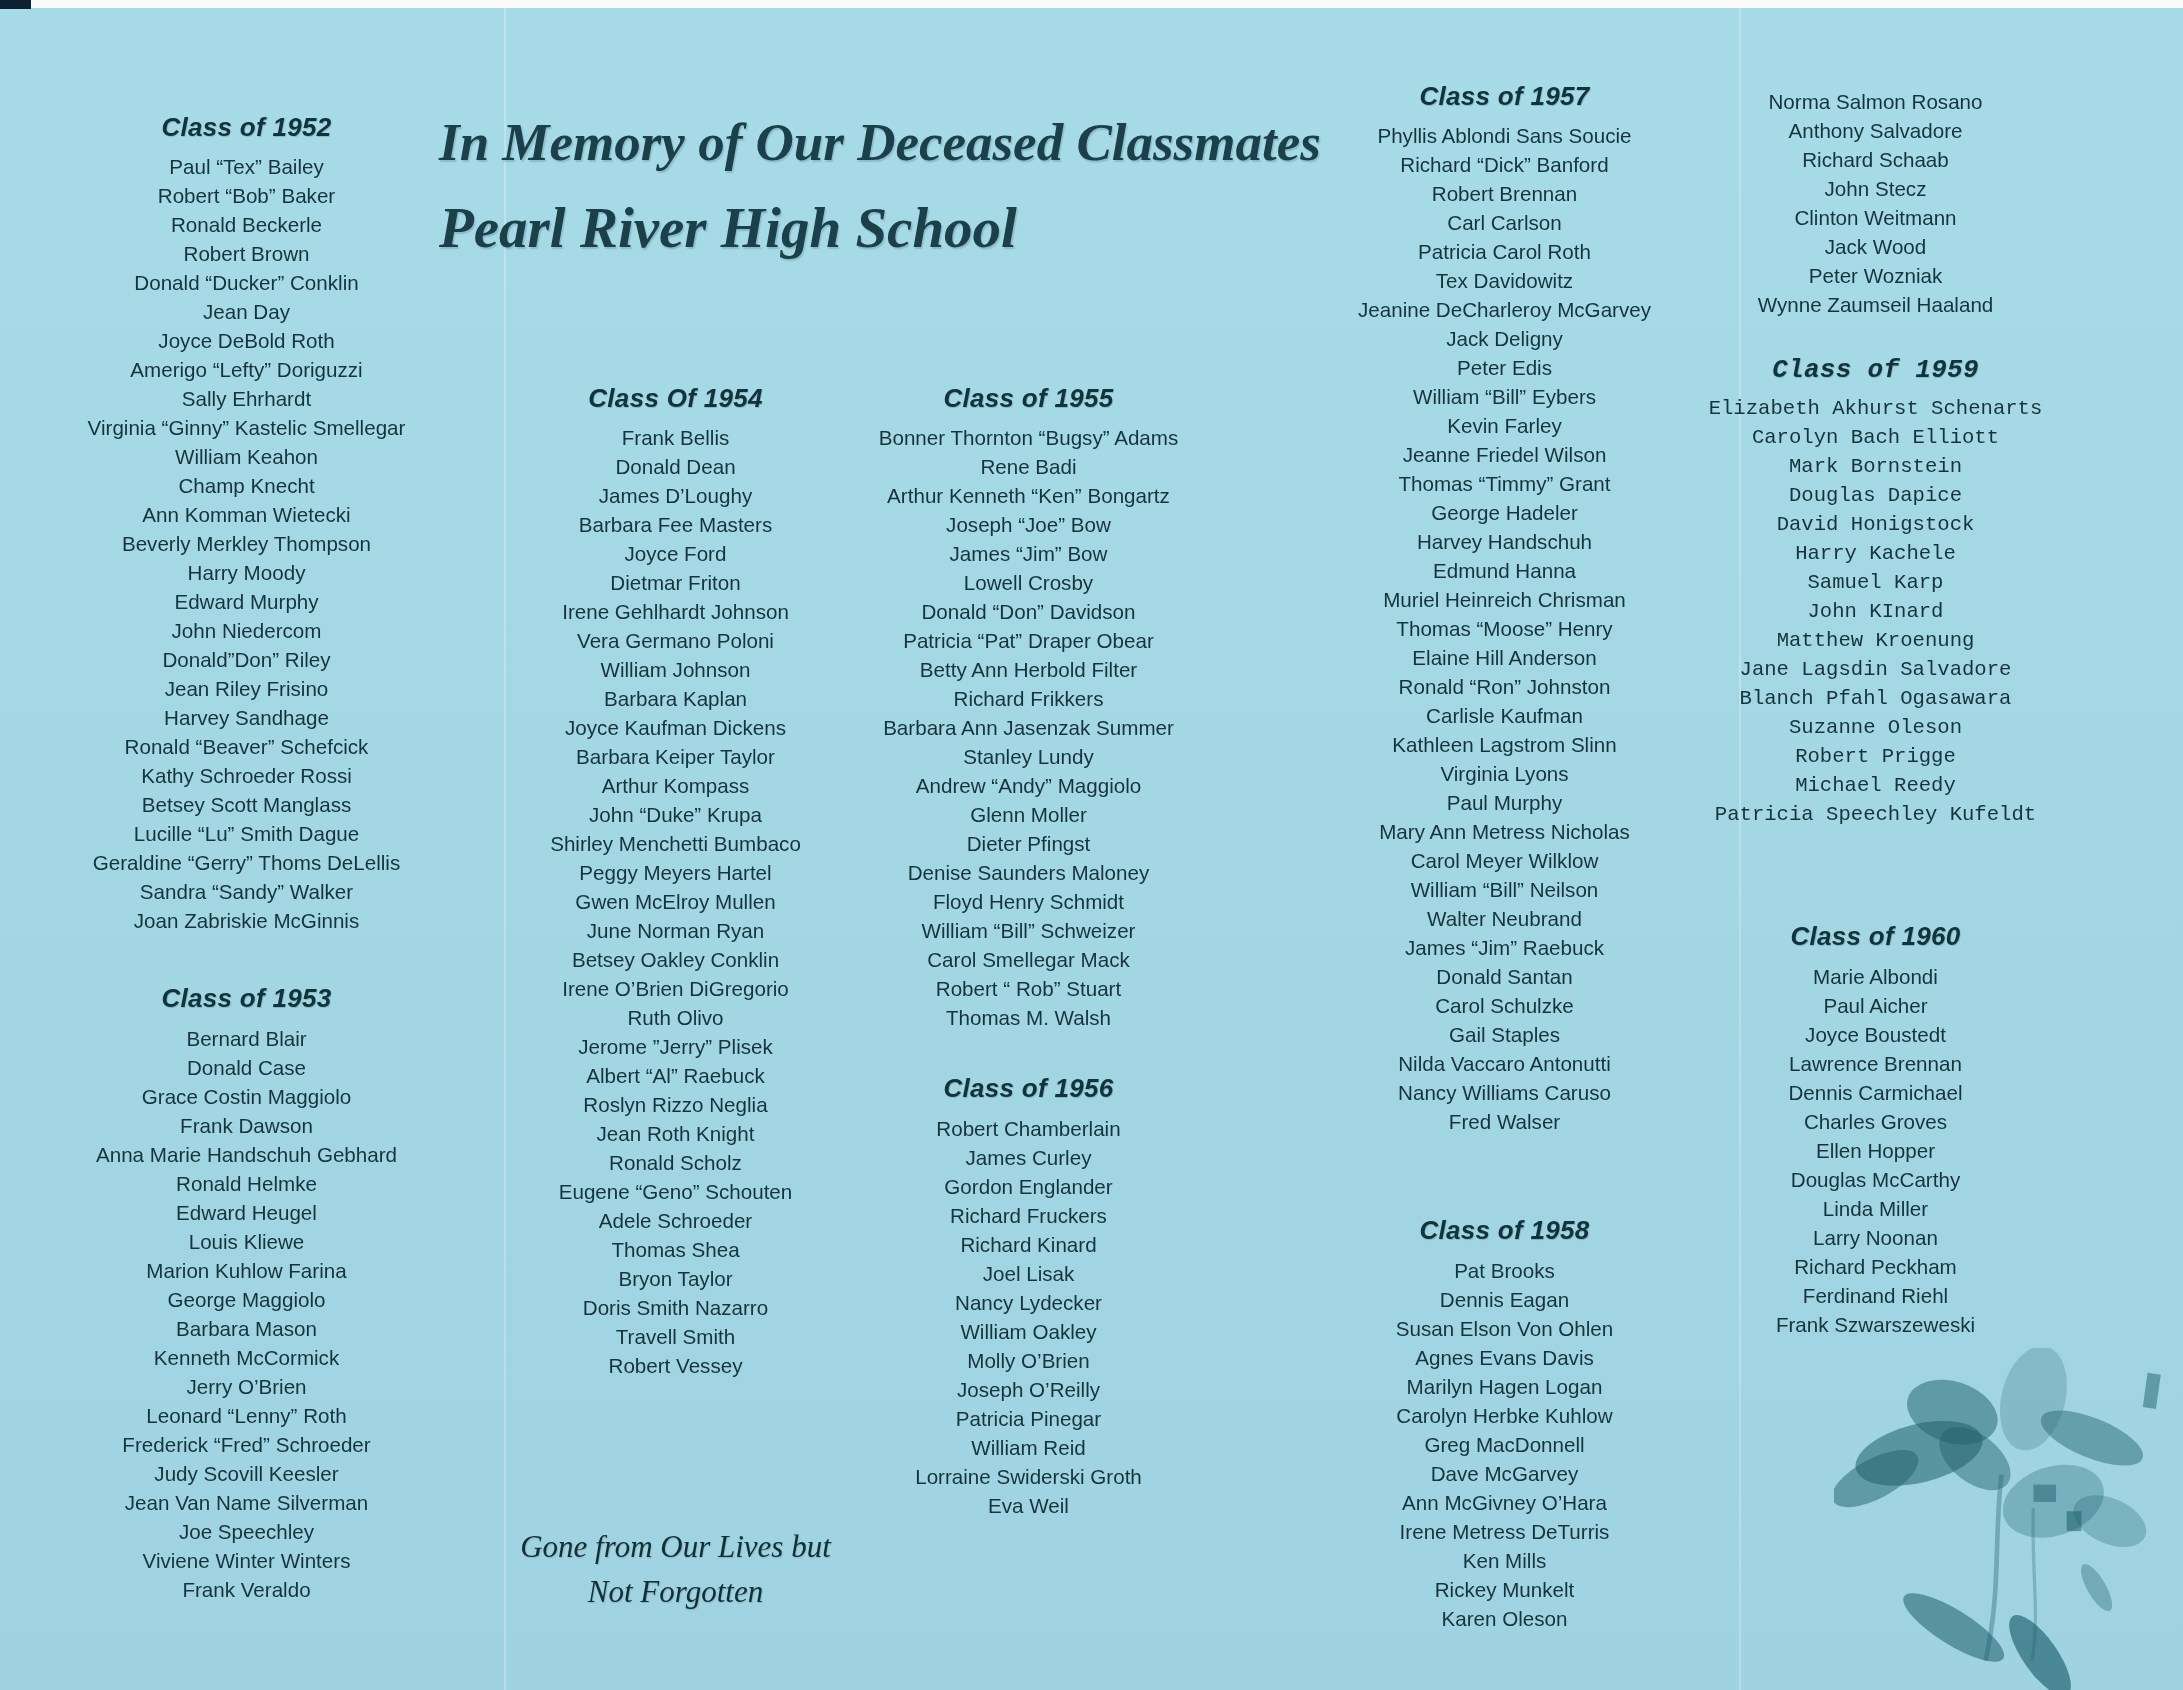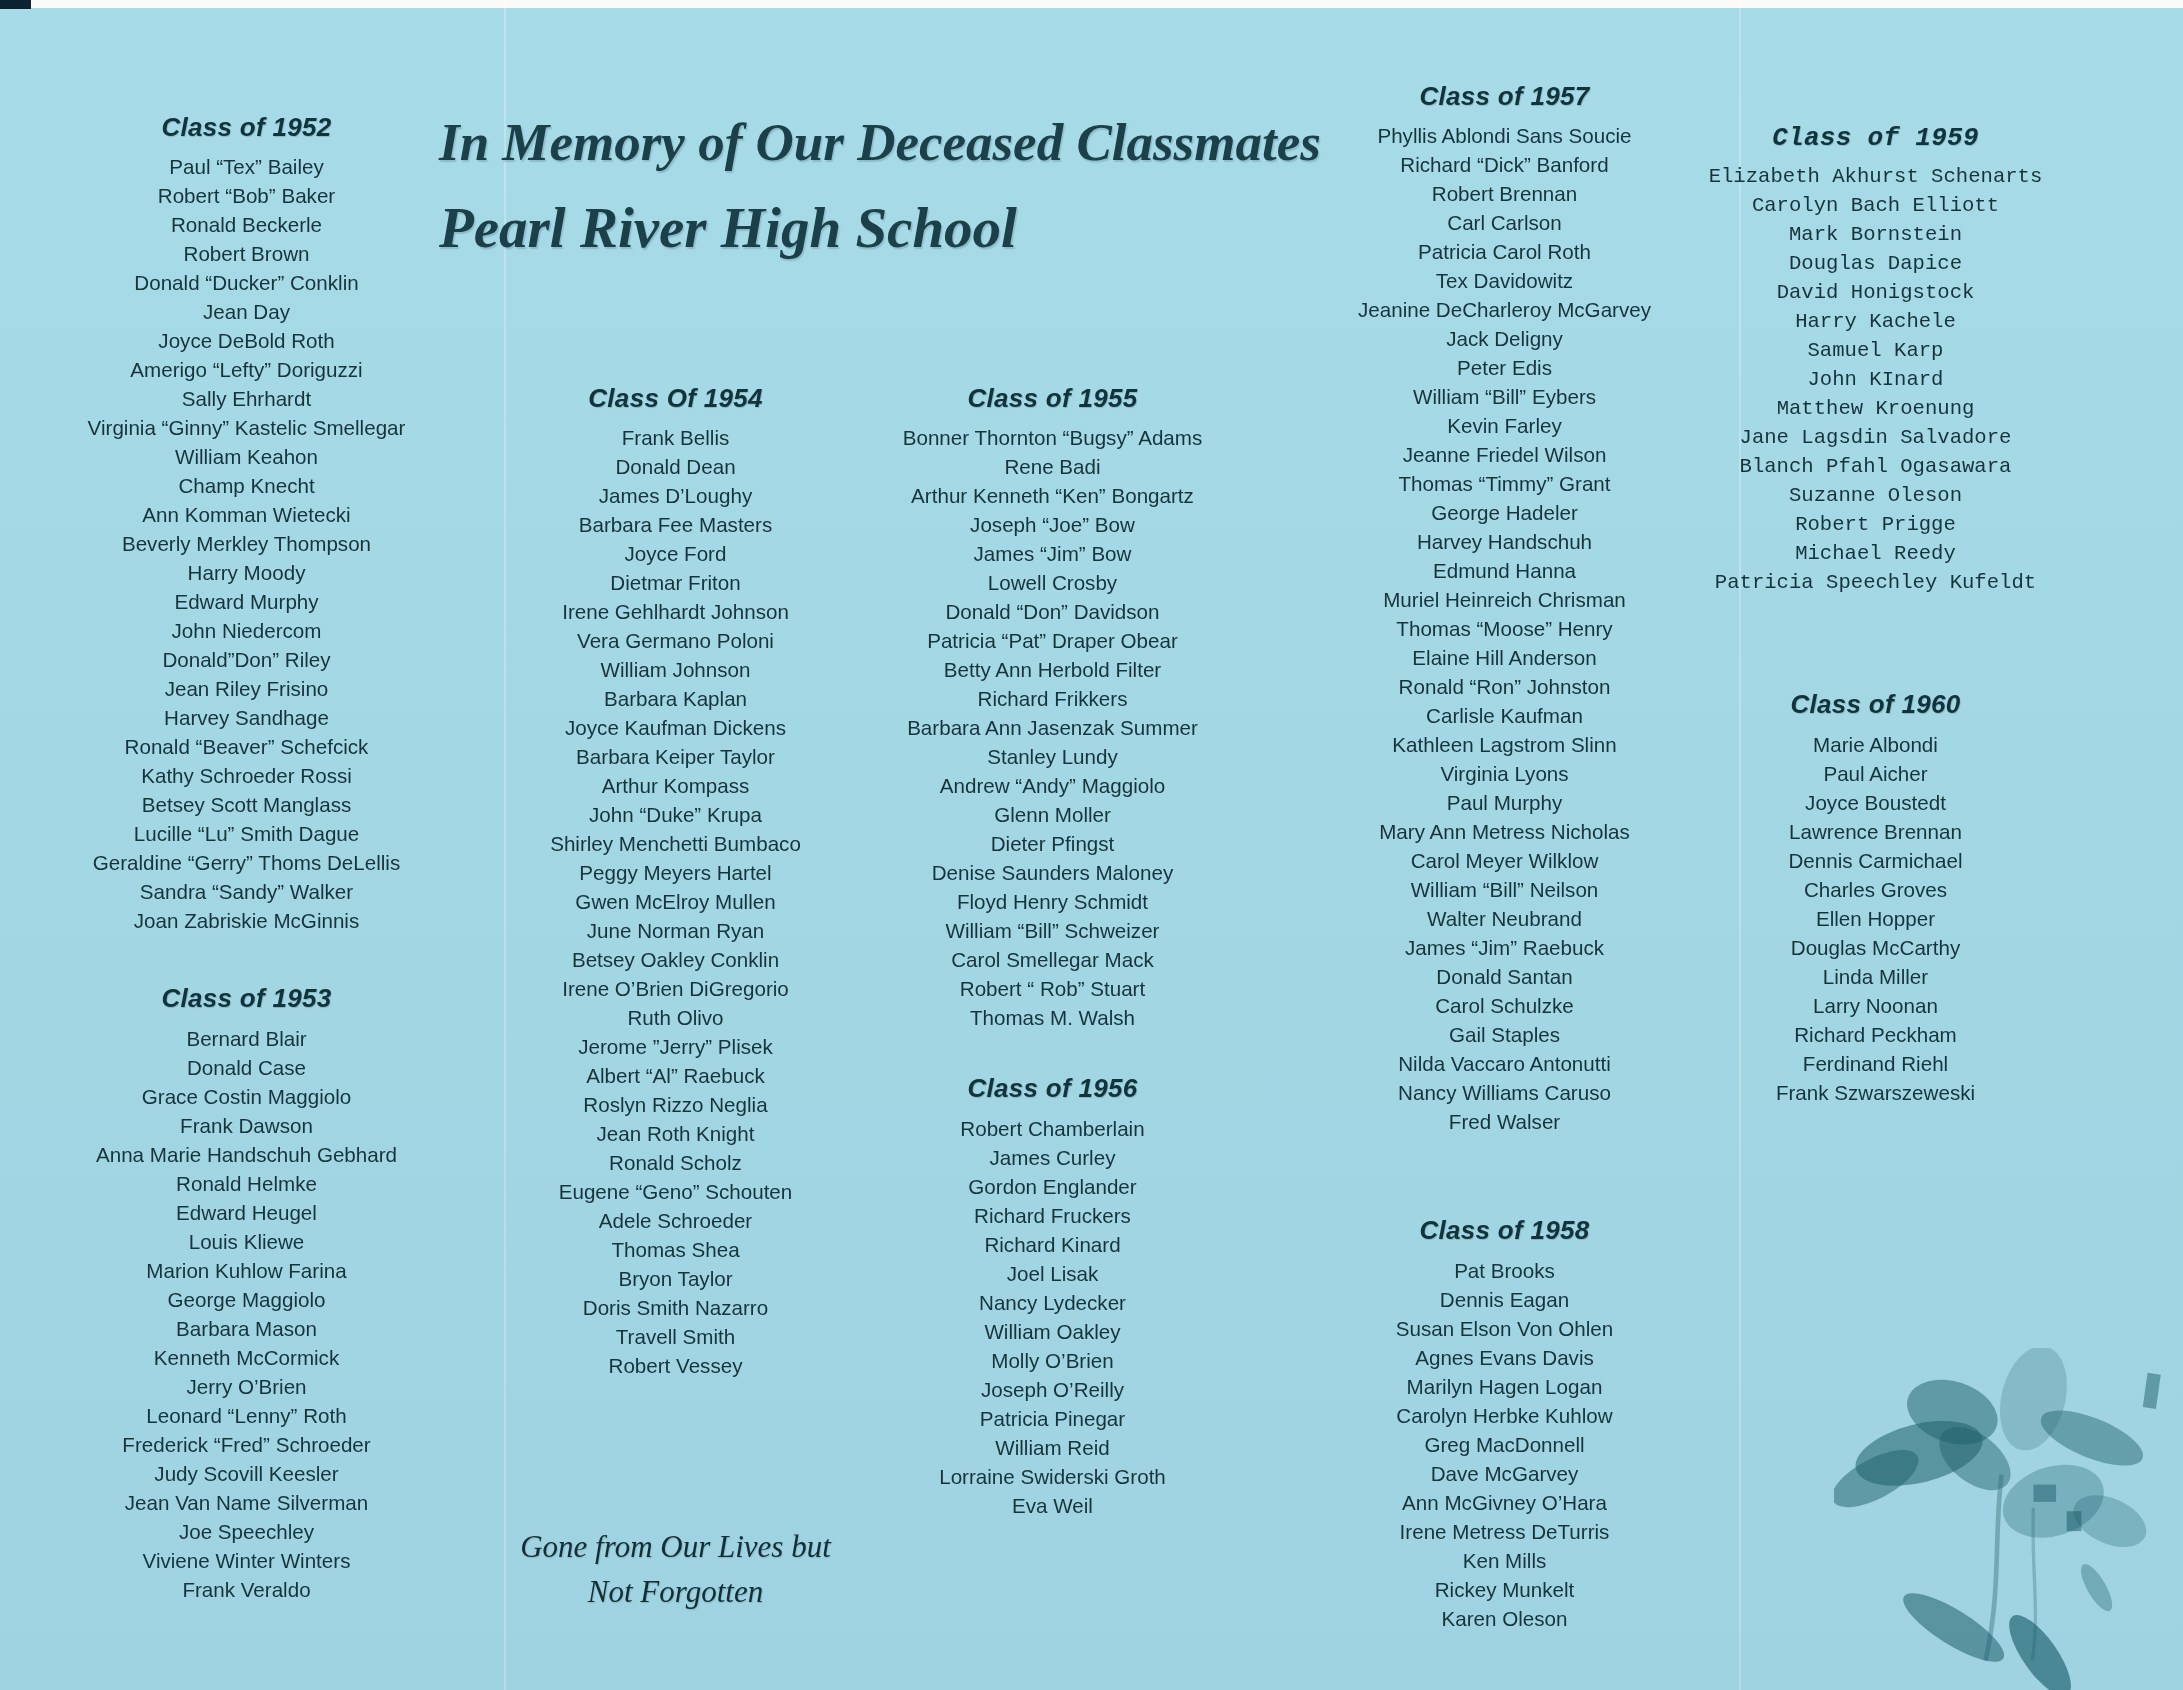--- a/index.html
+++ b/index.html
@@ -18,21 +18,21 @@
     position:absolute;left:439px;top:112px;width:959px;text-align:left;
     font-family:"Liberation Serif",serif;font-style:italic;font-weight:bold;color:#1c4049;
     text-shadow:1.3px 2px 1.3px rgba(18,52,62,0.18);
   }
   .title-line1{font-size:53px;white-space:nowrap;}
   .title-line2{font-size:57px;margin-top:22.6px;white-space:nowrap;}
 
   .col{position:absolute;text-align:center;}
   #col1{left:30px;top:112px;width:433px;}
   #col2{left:459px;top:383px;width:433px;}
-  #col3{left:836px;top:383px;width:433px;text-align:center;}
+  #col3{left:812px;top:383px;width:433px;text-align:center;}
   #col4{left:1288px;top:81px;width:433px;}
   #col5{left:1659px;top:87px;width:433px;}
 
   .class-header{
     font-size:26px;font-weight:bold;font-style:italic;margin:0 0 9.3px 0;
     color:#11333c;letter-spacing:0.3px;text-shadow:0.7px 1.3px 0.7px rgba(18,52,62,0.2);
   }
   .names{font-size:20.6px;line-height:29px;}
   .name{white-space:nowrap;}
 
@@ -270,20 +270,32 @@
           <div class="name">Ann McGivney O’Hara</div>
           <div class="name">Irene Metress DeTurris</div>
           <div class="name">Ken Mills</div>
           <div class="name">Rickey Munkelt</div>
           <div class="name">Karen Oleson</div>
         </div>
     </section>
   </div>
 
   <div class="col" id="col5">
+    <section class="class-section">
+      <div class="names">
+          <div class="name">Norma Salmon Rosano</div>
+          <div class="name">Anthony Salvadore</div>
+          <div class="name">Richard Schaab</div>
+          <div class="name">John Stecz</div>
+          <div class="name">Clinton Weitmann</div>
+          <div class="name">Jack Wood</div>
+          <div class="name">Peter Wozniak</div>
+          <div class="name">Wynne Zaumseil Haaland</div>
+        </div>
+    </section>
     <section class="class-section sec-1959">
       <h2 class="class-header">Class of 1959</h2>
       <div class="names">
           <div class="name">Elizabeth Akhurst Schenarts</div>
           <div class="name">Carolyn Bach Elliott</div>
           <div class="name">Mark Bornstein</div>
           <div class="name">Douglas Dapice</div>
           <div class="name">David Honigstock</div>
           <div class="name">Harry Kachele</div>
           <div class="name">Samuel Karp</div>

